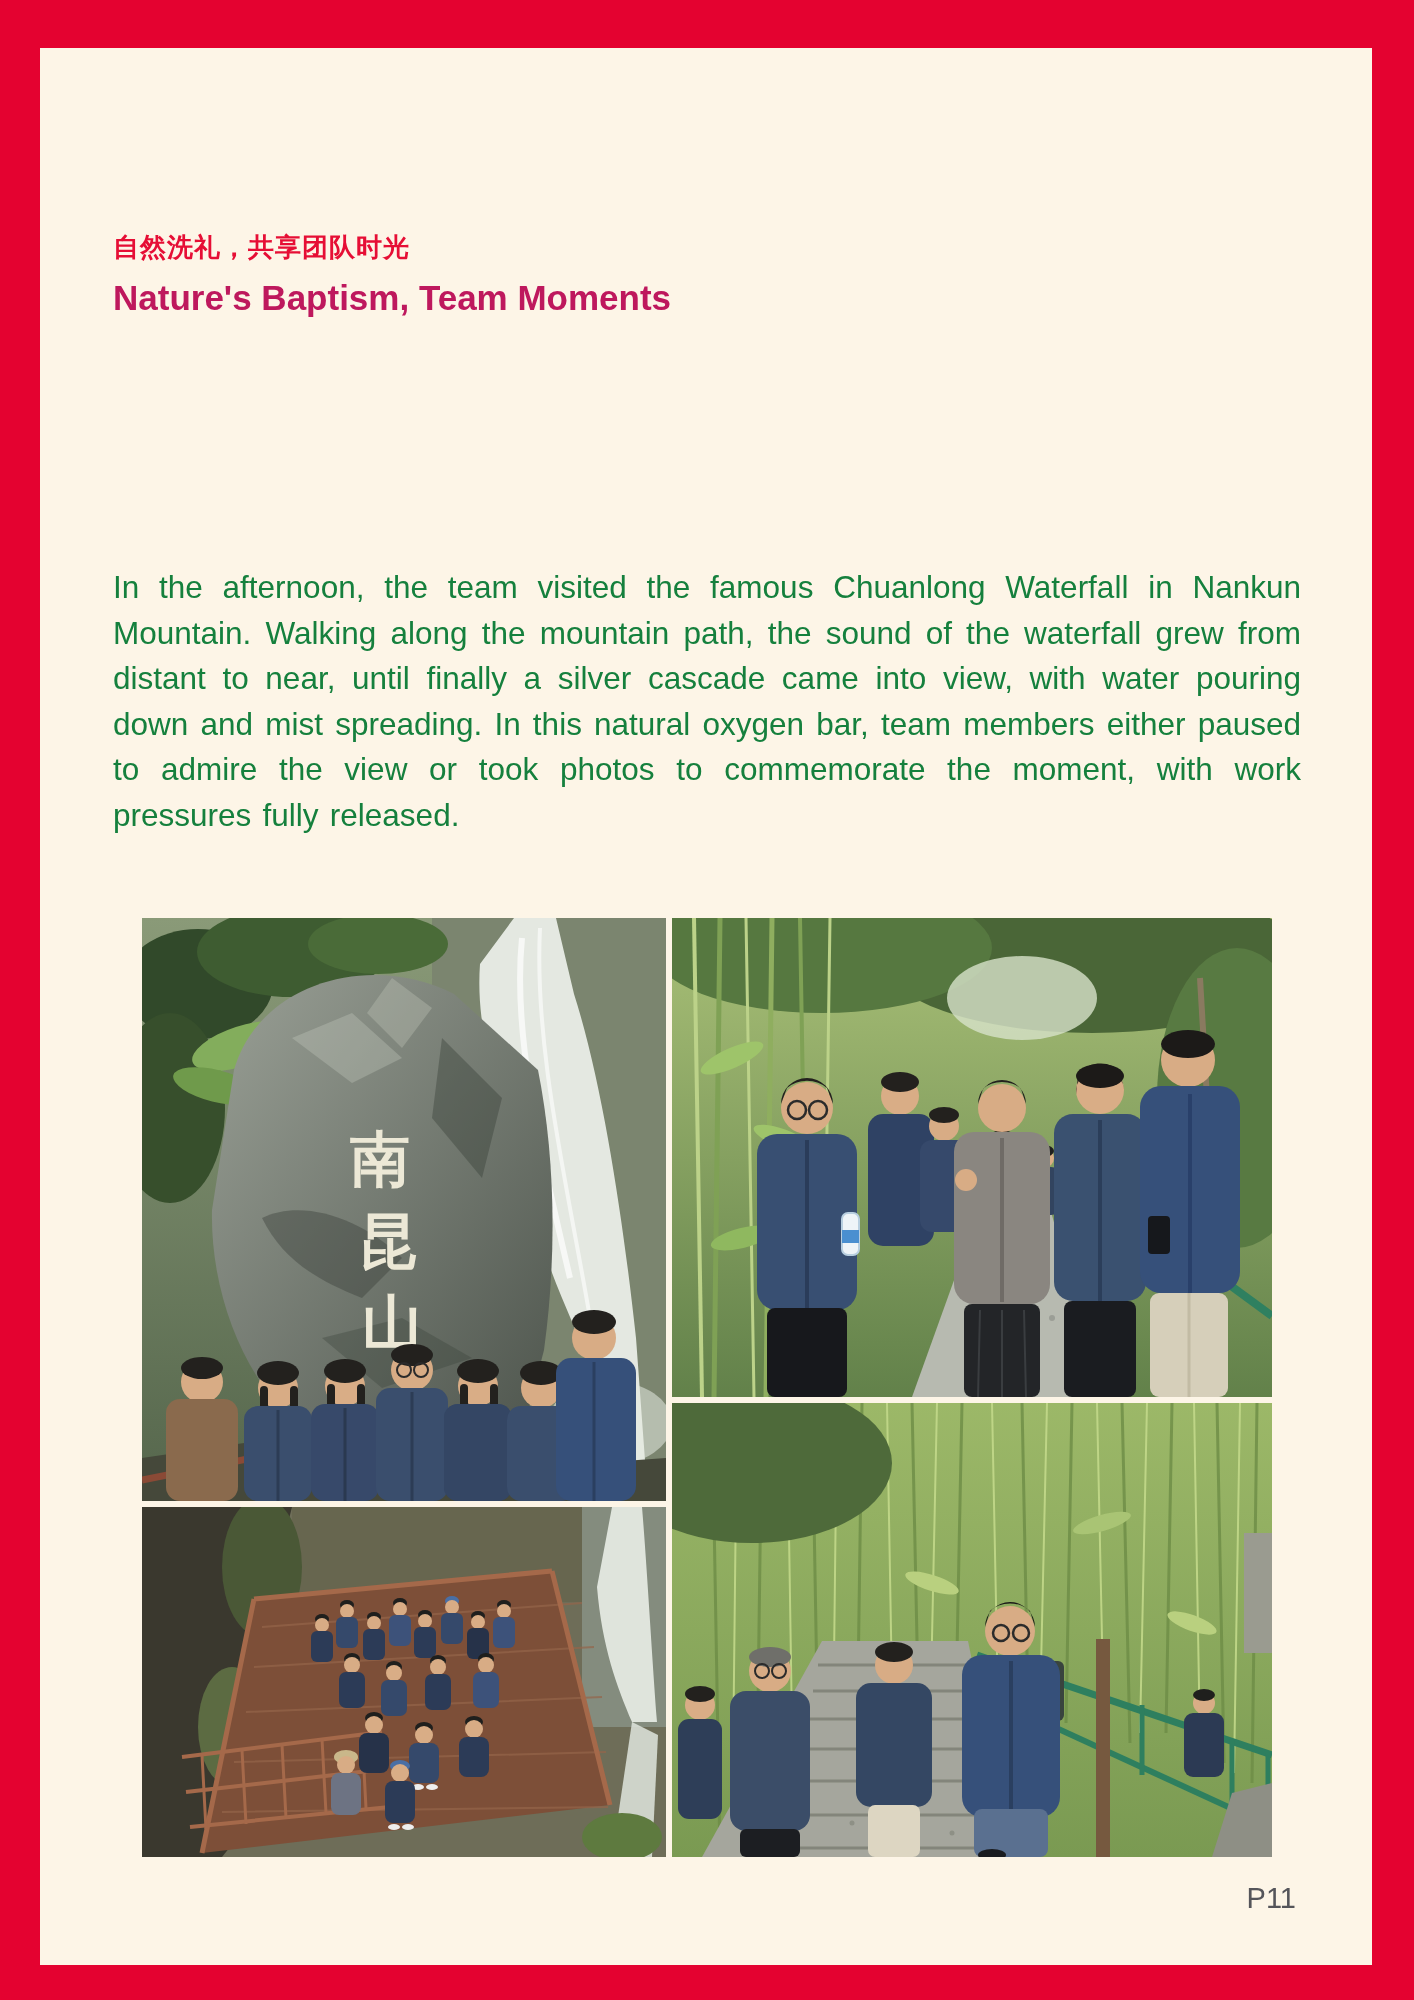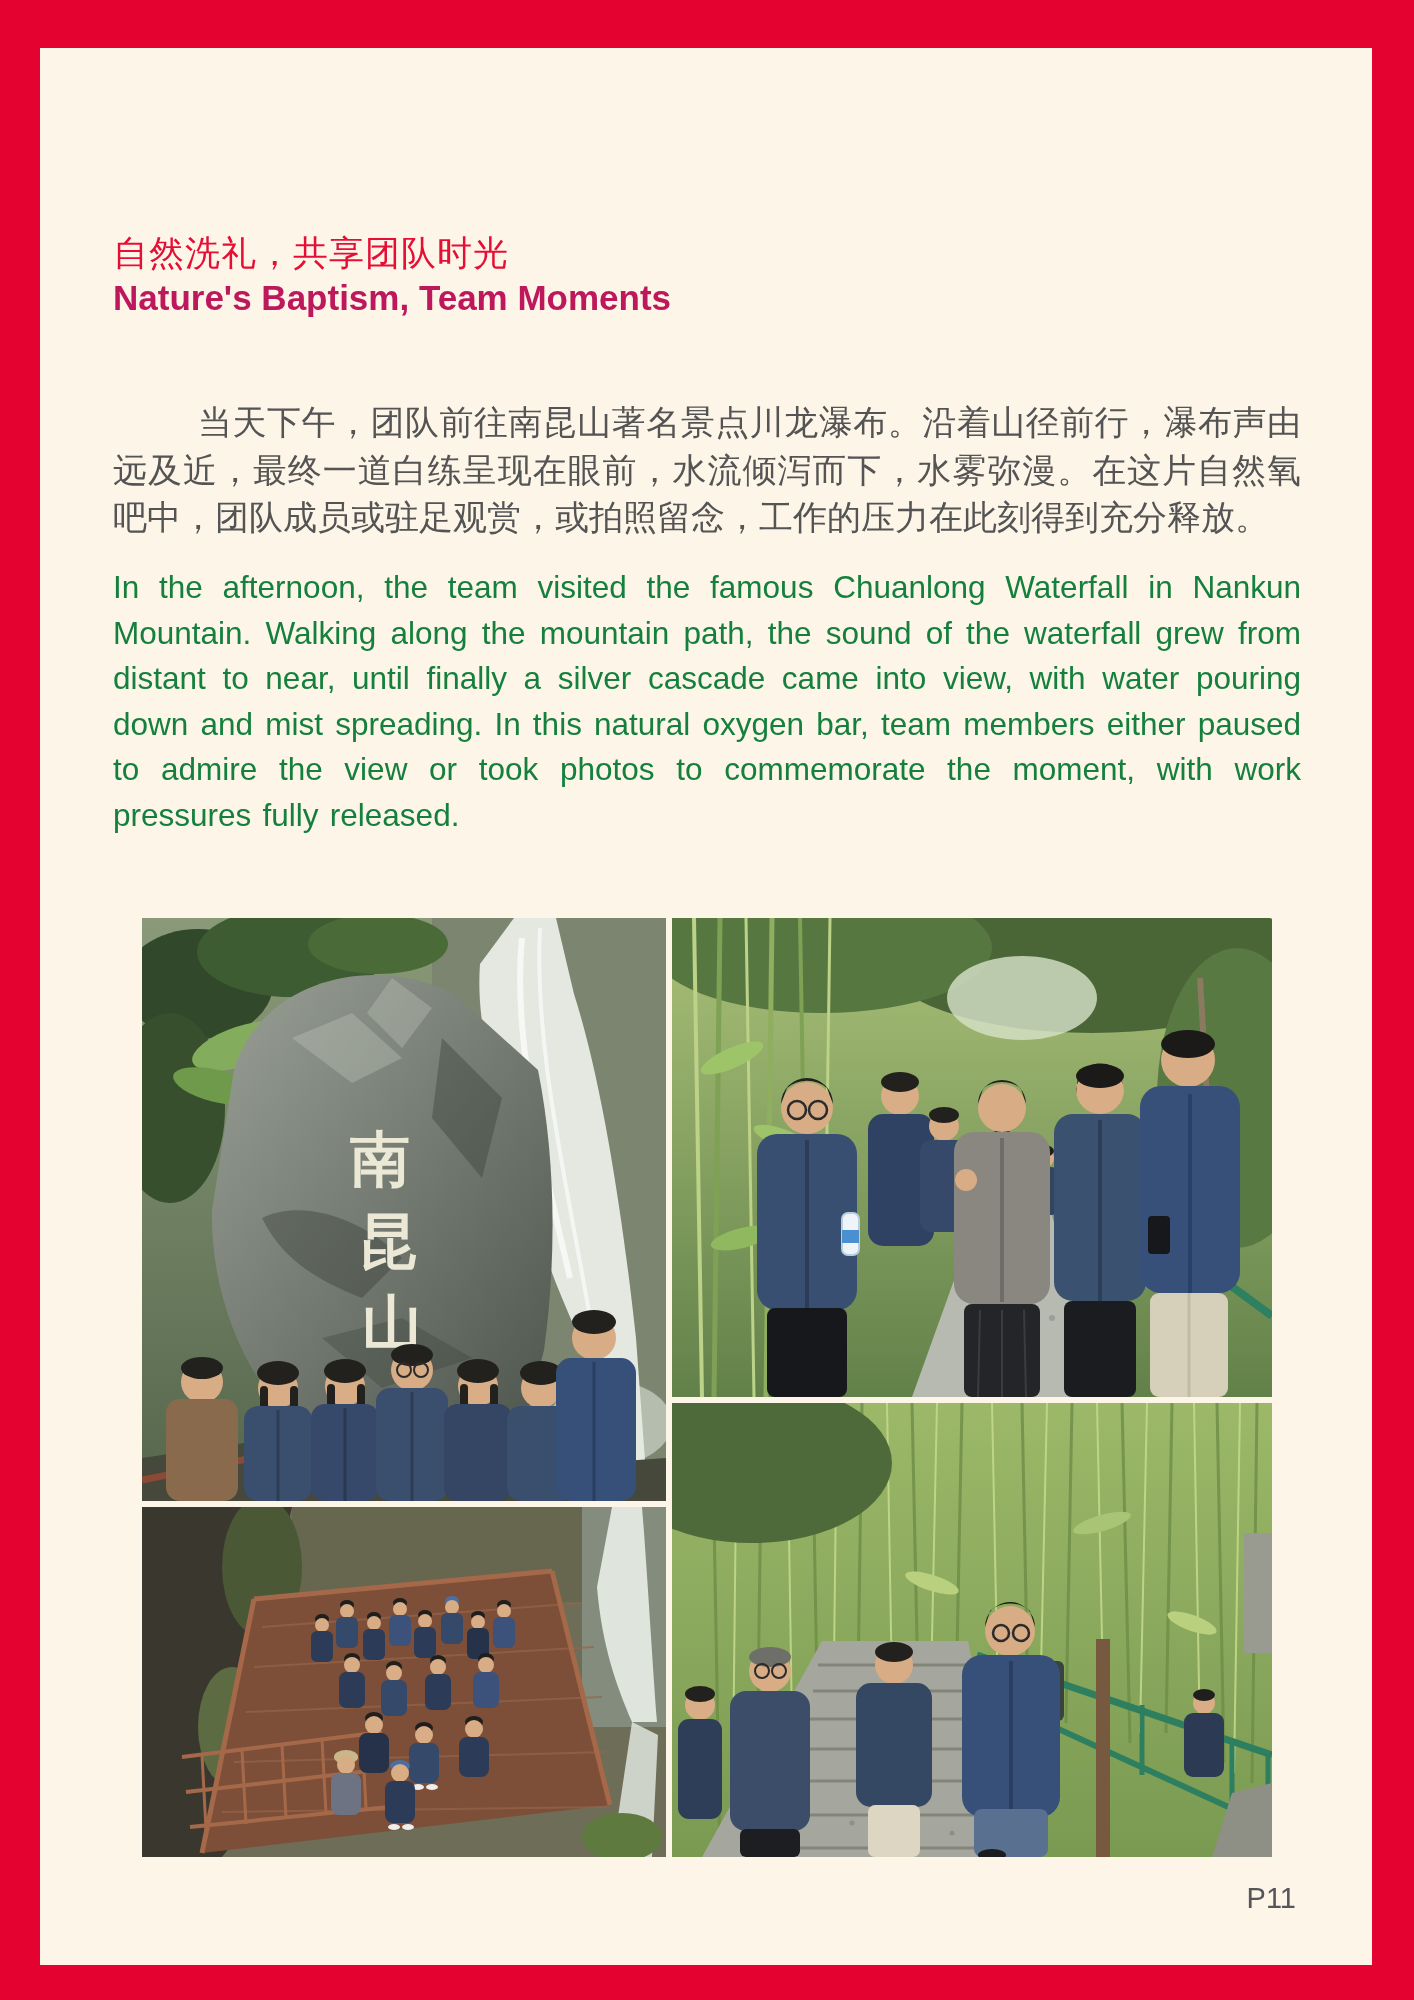--- a/index.html
+++ b/index.html
@@ -7,21 +7,21 @@
     width:1414px;height:2000px;position:relative;
     background:#E40230;
     font-family:"Liberation Sans","DejaVu Sans",sans-serif;
   }
   .page{
     position:absolute;left:40px;top:48px;width:1332px;height:1917px;
     background:#FDF5E7;
   }
   .zh-heading{
     position:absolute;left:73px;top:182px;
-    font-size:35px;font-weight:400;color:#E60E35;letter-spacing:1px;
+    font-size:26px;font-weight:700;color:#E60E35;letter-spacing:1px;
     white-space:nowrap;
   }
   .en-heading{
     position:absolute;left:73px;top:230px;
     font-size:35px;font-weight:700;color:#be185d;
     white-space:nowrap;
   }
   .zh-para{
     position:absolute;left:73px;top:317px;width:1188px;
     font-size:34px;line-height:47.5px;color:#545454;
@@ -46,21 +46,20 @@
   .rocktext{font-family:"DejaVu Serif",serif;font-weight:700;}
 </style>
 </head>
 <body>
 
 <div class="page">
 
   <div class="zh-heading">自然洗礼，共享团队时光</div>
   <div class="en-heading">Nature's Baptism, Team Moments</div>
 
-  <p class="zh-para">当天下午，团队前往南昆山著名景点川龙瀑布。沿着山径前行，瀑布声由远及近，最终一道白练呈现在眼前，水流倾泻而下，水雾弥漫。在这片自然氧吧中，团队成员或驻足观赏，或拍照留念，工作的压力在此刻得到充分释放。</p>
   <p class="en-para">In the afternoon, the team visited the famous Chuanlong Waterfall in Nankun Mountain. Walking along the mountain path, the sound of the waterfall grew from distant to near, until finally a silver cascade came into view, with water pouring down and mist spreading. In this natural oxygen bar, team members either paused to admire the view or took photos to commemorate the moment, with work pressures fully released.</p>
 
   <div class="collage">
 
     <div class="col">
 
       <div class="photo">
         <svg viewBox="0 0 524 583" width="524" height="583" role="img">
           <defs>
             <linearGradient id="gA" x1="0" y1="0" x2="0" y2="1">

